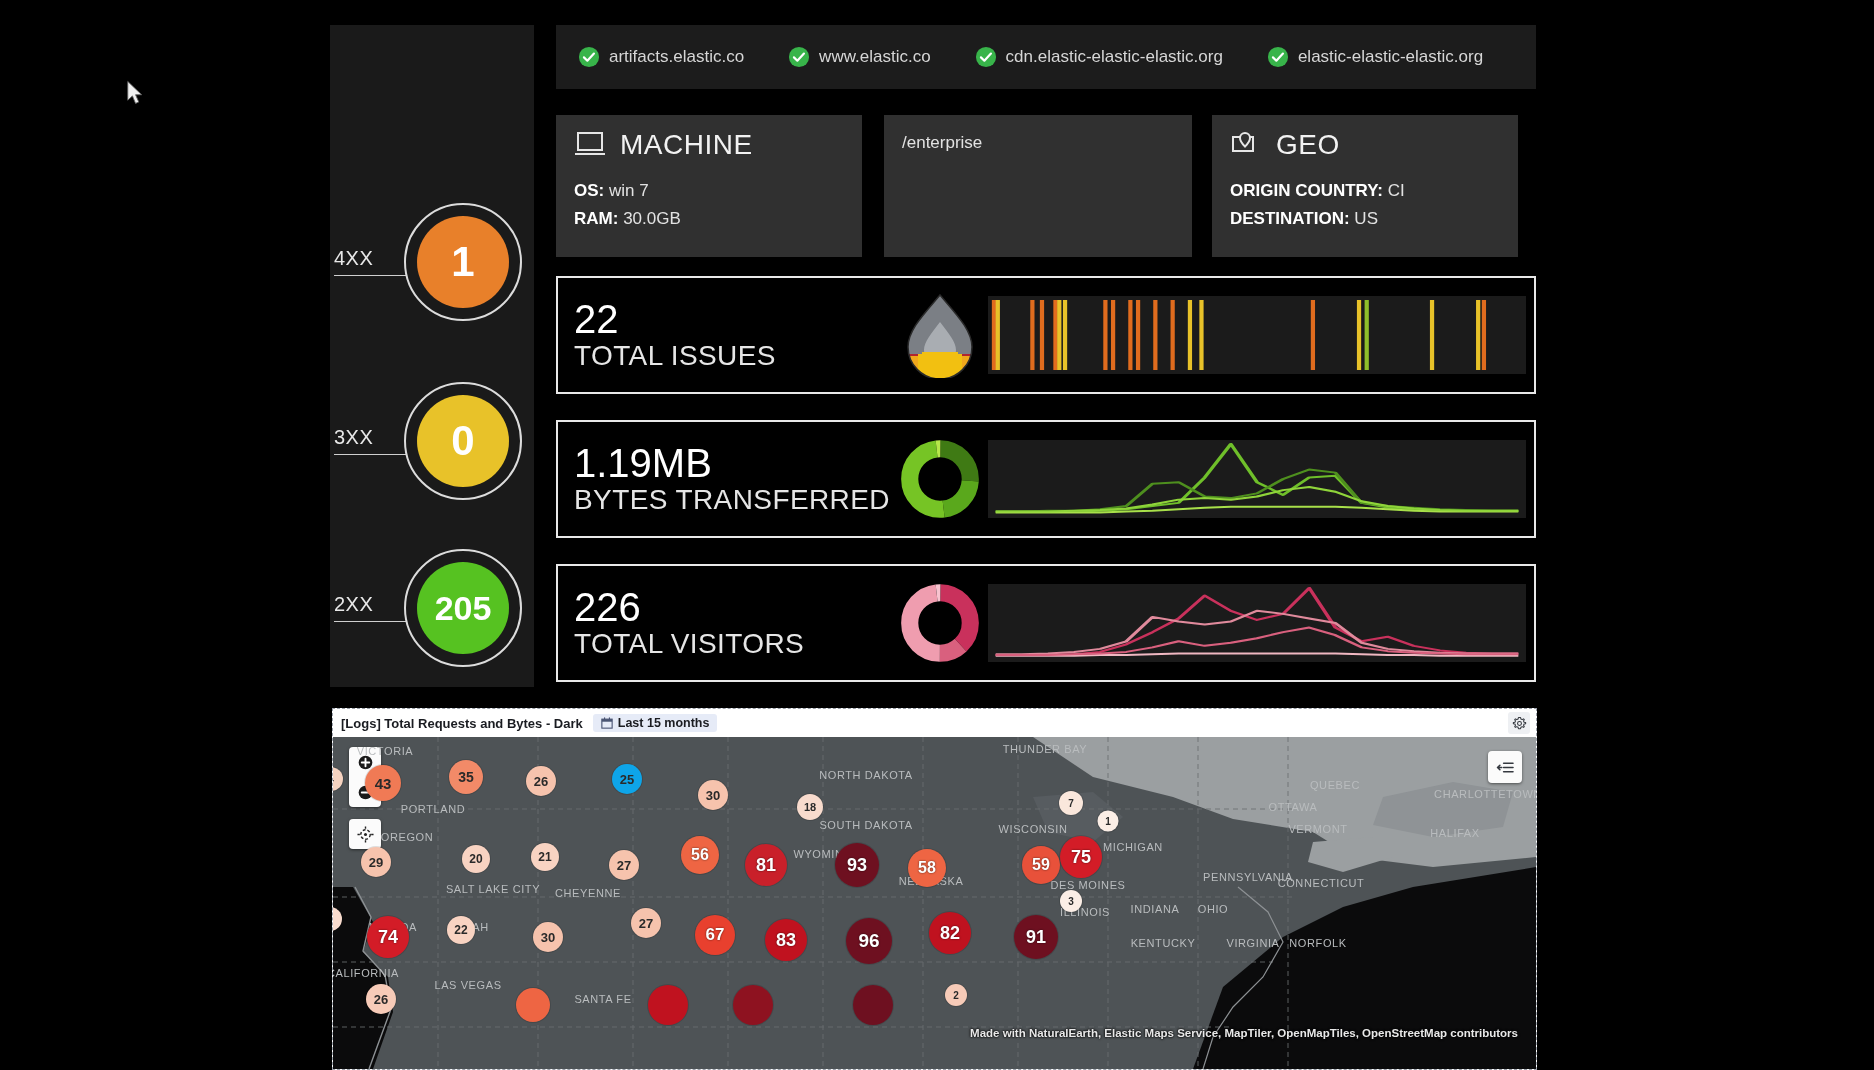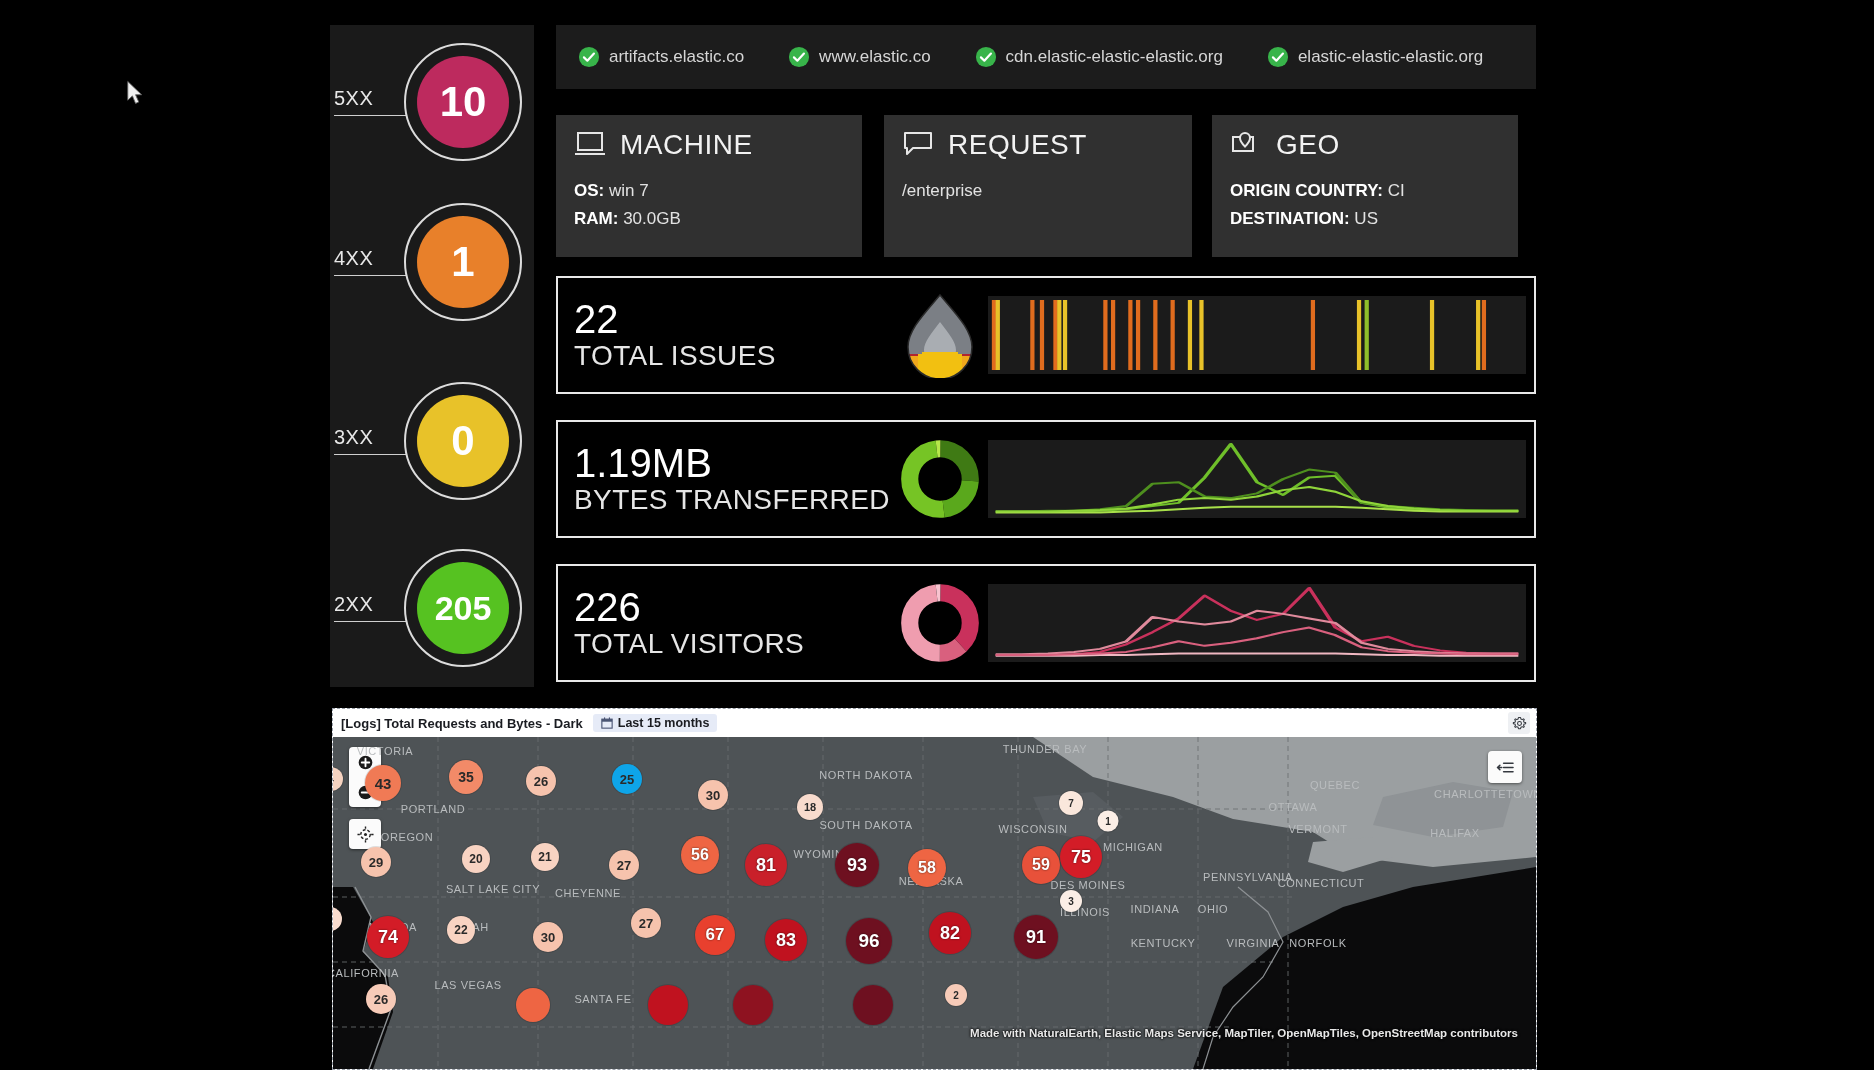--- a/index.html
+++ b/index.html
@@ -141,27 +141,20 @@
 </head>
 <body>
 
 <div id="root">
 
   <svg class="cursor" viewBox="0 0 12 18">
     <path d="M1,1 L1,14 L4.2,11 L6.4,16.2 L8.6,15.2 L6.4,10.2 L10.6,10.2 Z" fill="#f0f0f0" stroke="#606060" stroke-width=".6"></path>
   </svg>
 
   <div class="codes-panel">
-    <div class="gauge-row" style="top:18px">
-      <span class="gauge-label">5XX</span>
-      <div class="gauge-leader"></div>
-      <div class="gauge-ring">
-        <div class="gauge-disc" style="background: rgb(189, 42, 94);">10</div>
-      </div>
-    </div>
     <div class="gauge-row" style="top:178px">
       <span class="gauge-label">4XX</span>
       <div class="gauge-leader"></div>
       <div class="gauge-ring">
         <div class="gauge-disc" style="background: rgb(232, 128, 42);">1</div>
       </div>
     </div>
     <div class="gauge-row" style="top:357px">
       <span class="gauge-label">3XX</span>
       <div class="gauge-leader"></div>
@@ -221,26 +214,20 @@
       <b>OS:</b>
       <span>win 7</span>
     </div>
     <div class="card-line">
       <b>RAM:</b>
       <span>30.0GB</span>
     </div>
   </div>
 
   <div class="info-card" style="left:884px; width:308px;">
-    <div class="card-head">
-      <svg width="34" height="28" viewBox="0 0 34 28">
-        <path d="M3,2 H29 V17 H11 L5,23 V17 H3 Z" fill="none" stroke="#e6e6e6" stroke-width="2" stroke-linejoin="round"></path>
-      </svg>
-      <span class="card-title">REQUEST</span>
-    </div>
     <div class="card-line">/enterprise</div>
   </div>
 
   <div class="info-card" style="left:1212px; width:306px;">
     <div class="card-head">
       <svg width="34" height="28" viewBox="0 0 34 28">
         <path d="M3,6 H23 V20 H3 Z" fill="none" stroke="#e6e6e6" stroke-width="2"></path>
         <path d="M15,2 a5,5 0 0 1 5,5 c0,3.6 -5,8.5 -5,8.5 S10,10.6 10,7 a5,5 0 0 1 5,-5 Z" fill="#303030" stroke="#e6e6e6" stroke-width="2"></path>
       </svg>
       <span class="card-title">GEO</span>

